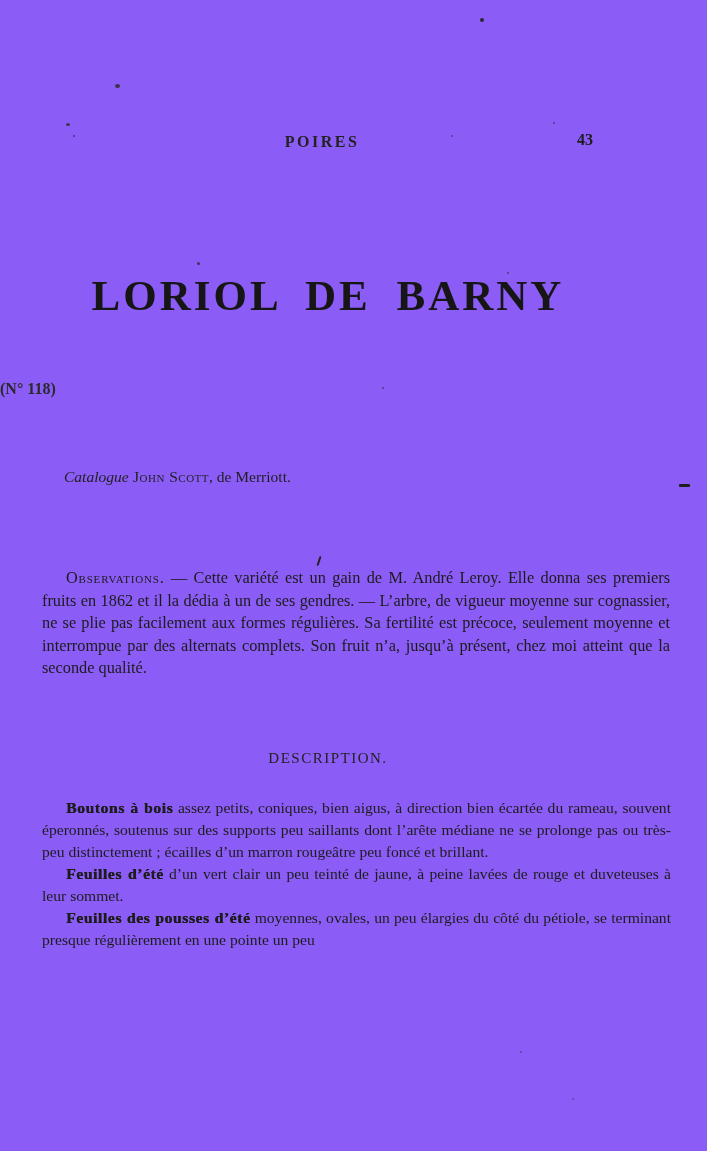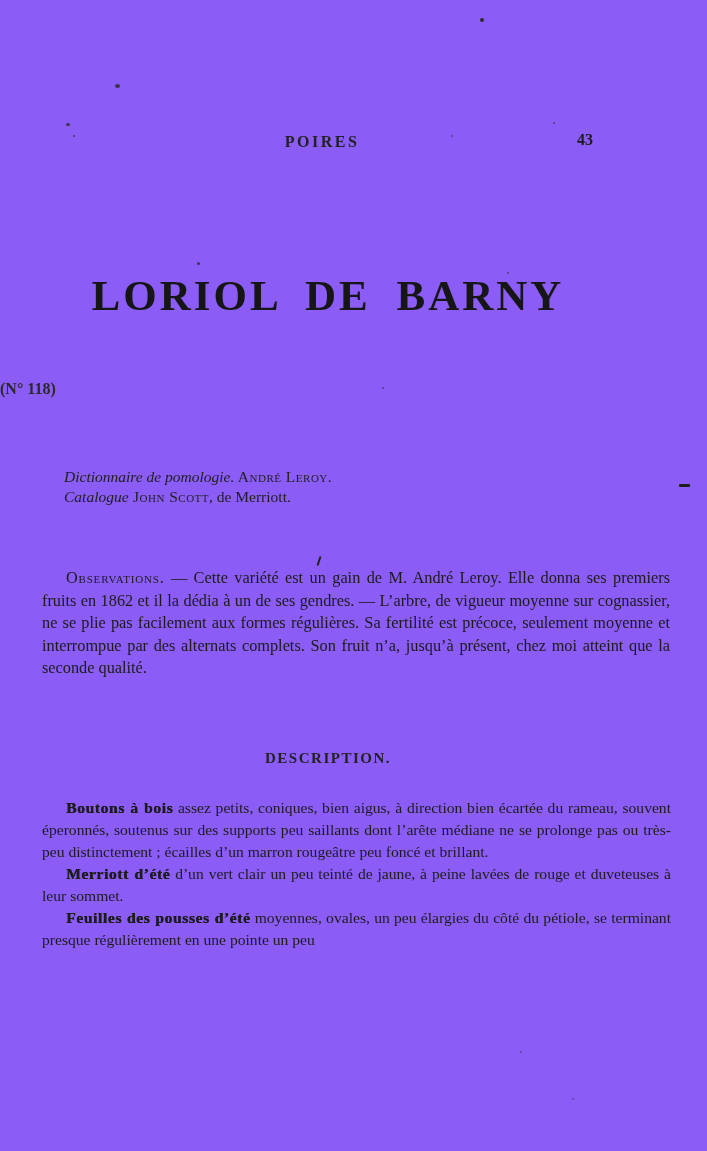--- a/index.html
+++ b/index.html
@@ -52,21 +52,21 @@
     position: absolute; top: 567px; left: 42px; width: 628px;
     font-size: 16.3px; line-height: 22.6px;
     text-align: justify; text-indent: 24px;
     color: #1b1b1b;
   }
   .observations .smallcaps { letter-spacing: 0.8px; }
   
   .desc-heading {
     position: absolute; top: 750px; left: 0; width: 656px;
     text-align: center;
-    font-size: 15px; font-weight: bold; letter-spacing: 1.5px; color: #222;
+    font-size: 15px; font-weight: normal; letter-spacing: 1.5px; color: #222;
   }
   .desc-body {
     position: absolute; top: 797px; left: 42px; width: 629px;
   }
   .desc-para {
     font-size: 15.6px; line-height: 22px;
     text-align: justify; text-indent: 24px;
     color: #1c1c1c;
   }
   .lead {
@@ -104,31 +104,30 @@
   <div class="running-head">
     <span class="running-title">POIRES</span>
     <span class="page-number">43</span>
   </div>
 
   <div class="variety-title">LORIOL DE BARNY</div>
 
   <div class="variety-number">(N° 118)</div>
 
   <div class="references">
-    <div class="ref-line"><span class="italic">Dictionnaire de pomologie.</span><span class="smallcaps"> André Leroy</span><span>.</span></div>
     <div class="ref-line"><span class="italic">Catalogue</span><span class="smallcaps"> John Scott</span><span>, de Merriott.</span></div>
   </div>
 
   <p class="observations"><span class="smallcaps">Observations.</span><span> — Cette variété est un gain de M. André Leroy. Elle donna ses premiers fruits en 1862 et il la dédia à un de ses gendres. — L’arbre, de vigueur moyenne sur cognassier, ne se plie pas facilement aux formes régulières. Sa fertilité est précoce, seulement moyenne et interrompue par des alternats complets. Son fruit n’a, jusqu’à présent, chez moi atteint que la seconde qualité.</span></p>
 
   <div class="desc-heading">DESCRIPTION.</div>
 
   <div class="desc-body">
     <p class="desc-para"><span class="lead">Boutons à bois</span><span> assez petits, coniques, bien aigus, à direction bien écartée du rameau, souvent éperonnés, soutenus sur des supports peu saillants dont l’arête médiane ne se prolonge pas ou très-peu distinctement ; écailles d’un marron rougeâtre peu foncé et brillant.</span></p>
-    <p class="desc-para"><span class="lead">Merriott d’été</span><span> d’un vert clair un peu teinté de jaune, à peine lavées de rouge et duveteuses à leur sommet.</span></p>
+    <p class="desc-para"><span class="lead">Feuilles d’été</span><span> d’un vert clair un peu teinté de jaune, à peine lavées de rouge et duveteuses à leur sommet.</span></p>
     <p class="desc-para"><span class="lead">Feuilles des pousses d’été</span><span> moyennes, ovales, un peu élargies du côté du pétiole, se terminant presque régulièrement en une pointe un peu</span></p>
   </div>
 
   <div class="speck s1"></div>
   <div class="speck s2"></div>
   <div class="speck s3"></div>
   <div class="speck s4"></div>
   <div class="speck s5"></div>
   <div class="speck s6"></div>
   <div class="speck s7"></div>

